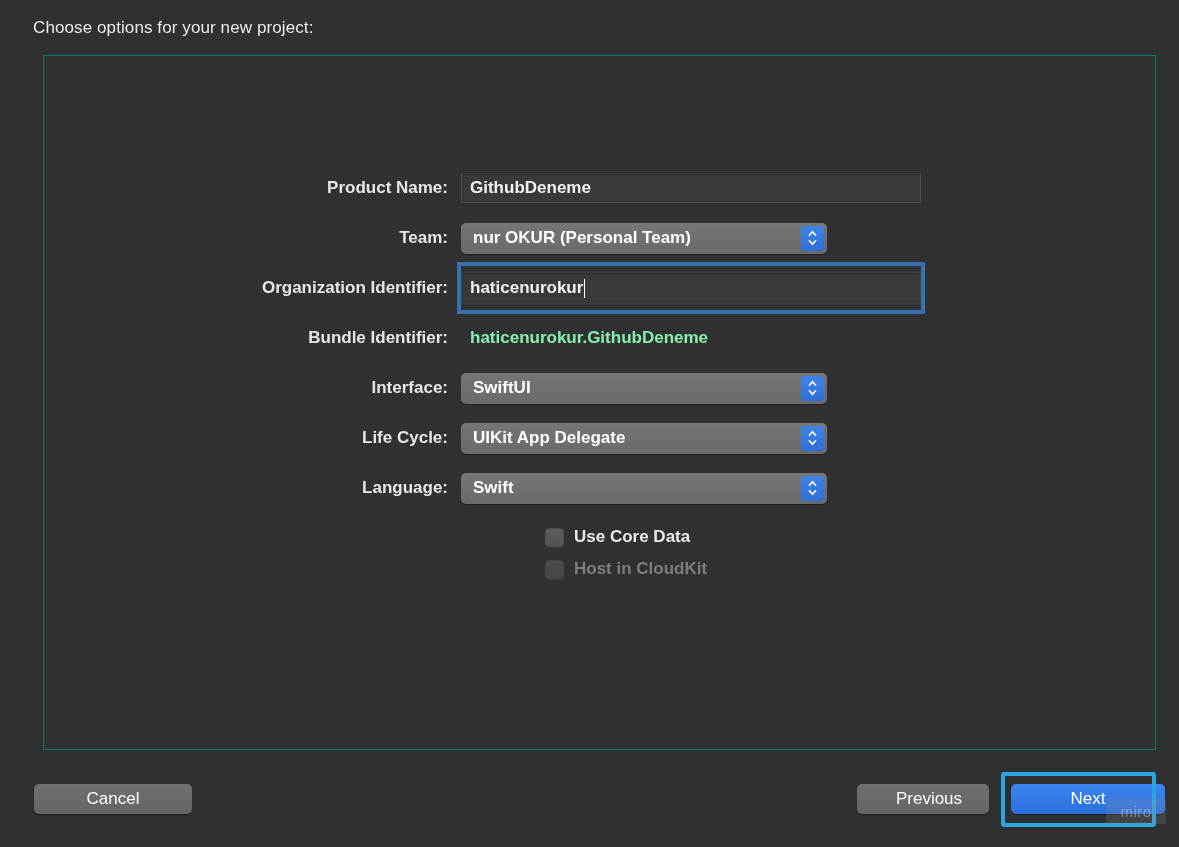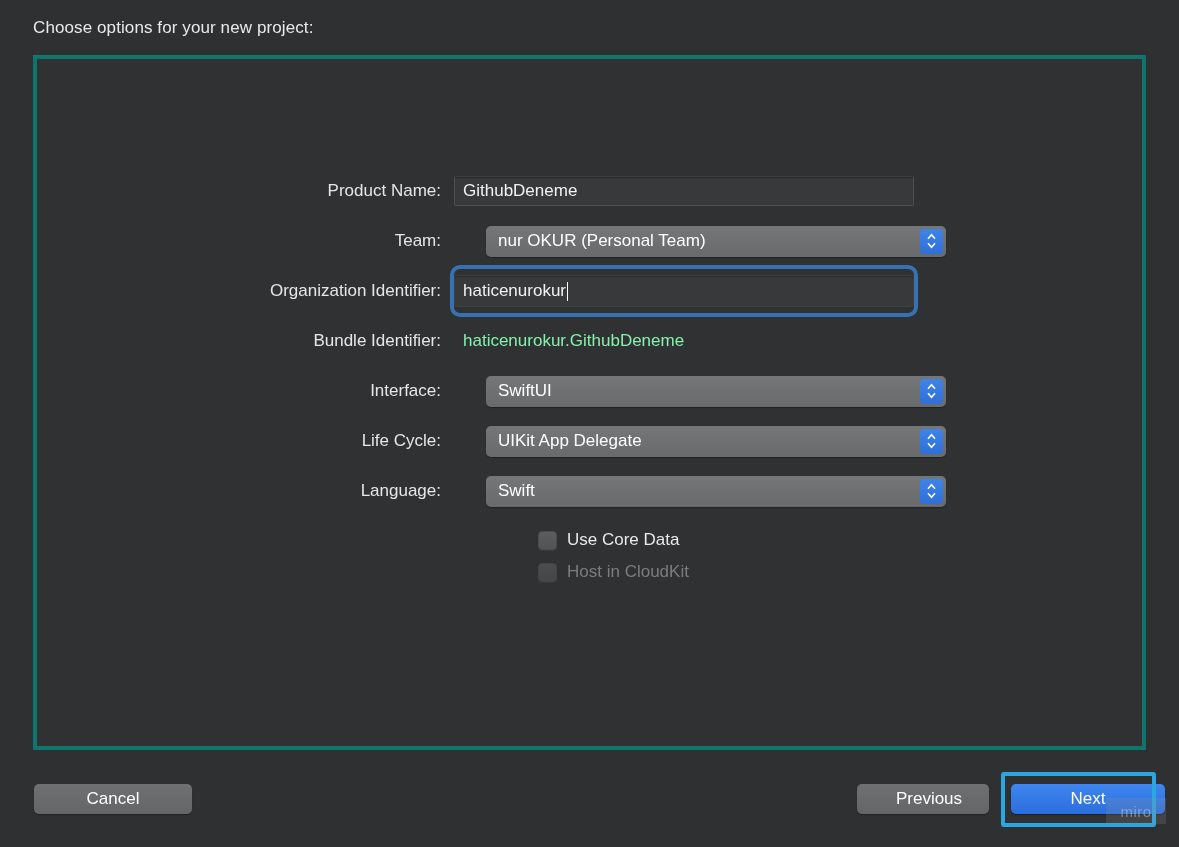--- a/index.html
+++ b/index.html
@@ -33,27 +33,28 @@
     top: 18px;
     font-size: 17px;
     color: #e9e9ea;
     letter-spacing: 0.1px;
     white-space: nowrap;
   }
 
   
   .panel {
     position: absolute;
-    left: 33px;
+    left: 43px;
     top: 55px;
     width: 1113px;
     height: 695px;
     box-sizing: border-box;
-    border: 4px solid #0f766e;
+    border: 1px solid #0f766e;
     background: #2f3133;
+    font-weight: bold;
   }
 
   
   .form {
     position: absolute;
     left: 0;
     top: 115px;
     width: 100%;
   }
   .row {
@@ -93,21 +94,21 @@
     box-shadow: inset 0 1px 1px rgba(0,0,0,0.28);
   }
 
   
   .textfield-focus-wrap {
     position: relative;
     width: 468px;
     height: 52px;
     box-sizing: border-box;
     border: 4px solid rgba(58,118,186,0.92);
-    border-radius: 10px;
+    border-radius: 0;
     display: flex;
     align-items: center;
     margin-left: -4px;
   }
   .textfield-focus-wrap .textfield {
     width: 460px;
     height: 32px;
     border: 1px solid #3d4042;
     border-radius: 2px;
     background: #37393b;
@@ -126,32 +127,31 @@
   .static-value {
     font-size: 17px;
     color: #86efac;
     padding-left: 9px;
     white-space: nowrap;
   }
 
   
   .popup {
     position: relative;
-    width: 460px;
+    width: 366px;
     height: 31px;
     box-sizing: border-box;
     background: linear-gradient(to bottom, #747678, #686a6c);
     border-radius: 5px;
     display: flex;
     align-items: center;
     padding-left: 12px;
     font-size: 17px;
     color: #ffffff;
     box-shadow: 0 1px 1px rgba(0,0,0,0.35);
-    margin-left: 32px;
   }
   .popup .stepper {
     position: absolute;
     right: 3px;
     top: 3px;
     width: 23px;
     height: 25px;
     border-radius: 4px;
     background: linear-gradient(to bottom, #3e84e8, #2f6fd8);
     display: flex;

